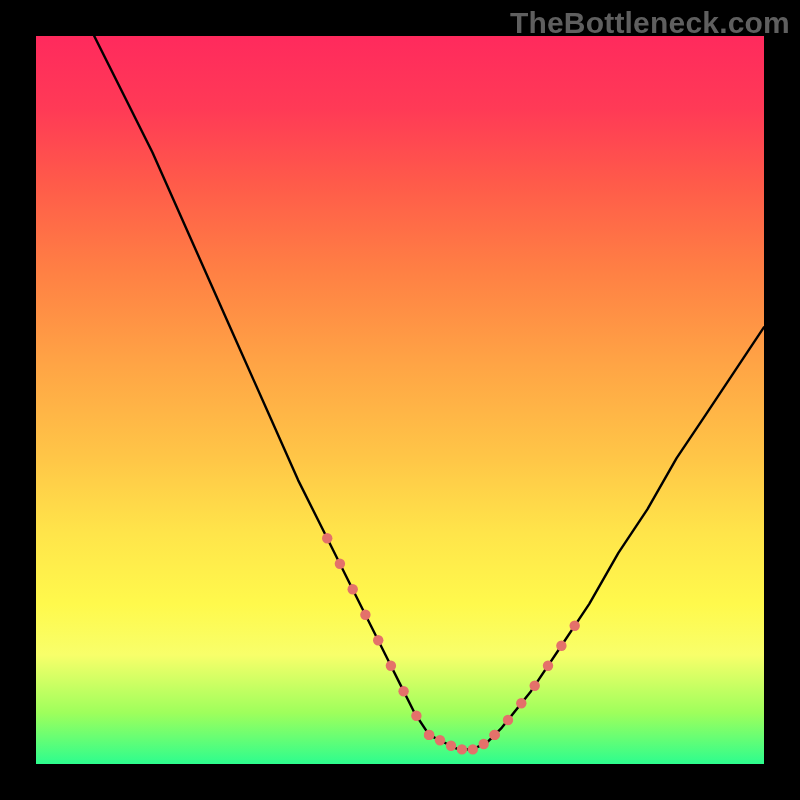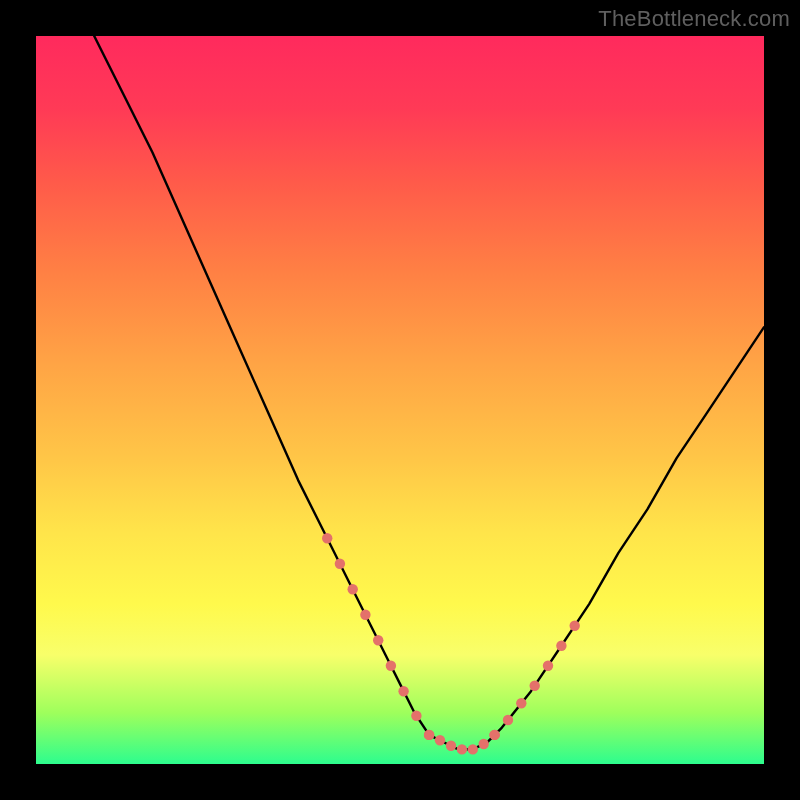--- a/index.html
+++ b/index.html
@@ -35,22 +35,22 @@
       #ff5a4a 80%,
       #ff3a56 90%,
       #ff2a5d 100%
     );
   }
   .watermark {
     position: absolute;
     top: 6px;
     right: 10px;
     font-family: Arial, Helvetica, sans-serif;
-    font-size: 22px;
-    font-weight: 400;
+    font-size: 30px;
+    font-weight: 700;
     color: #5f5f5f;
     letter-spacing: 0.2px;
   }
   svg.curve {
     position: absolute;
     top: 0;
     left: 0;
     width: 728px;
     height: 728px;
   }

